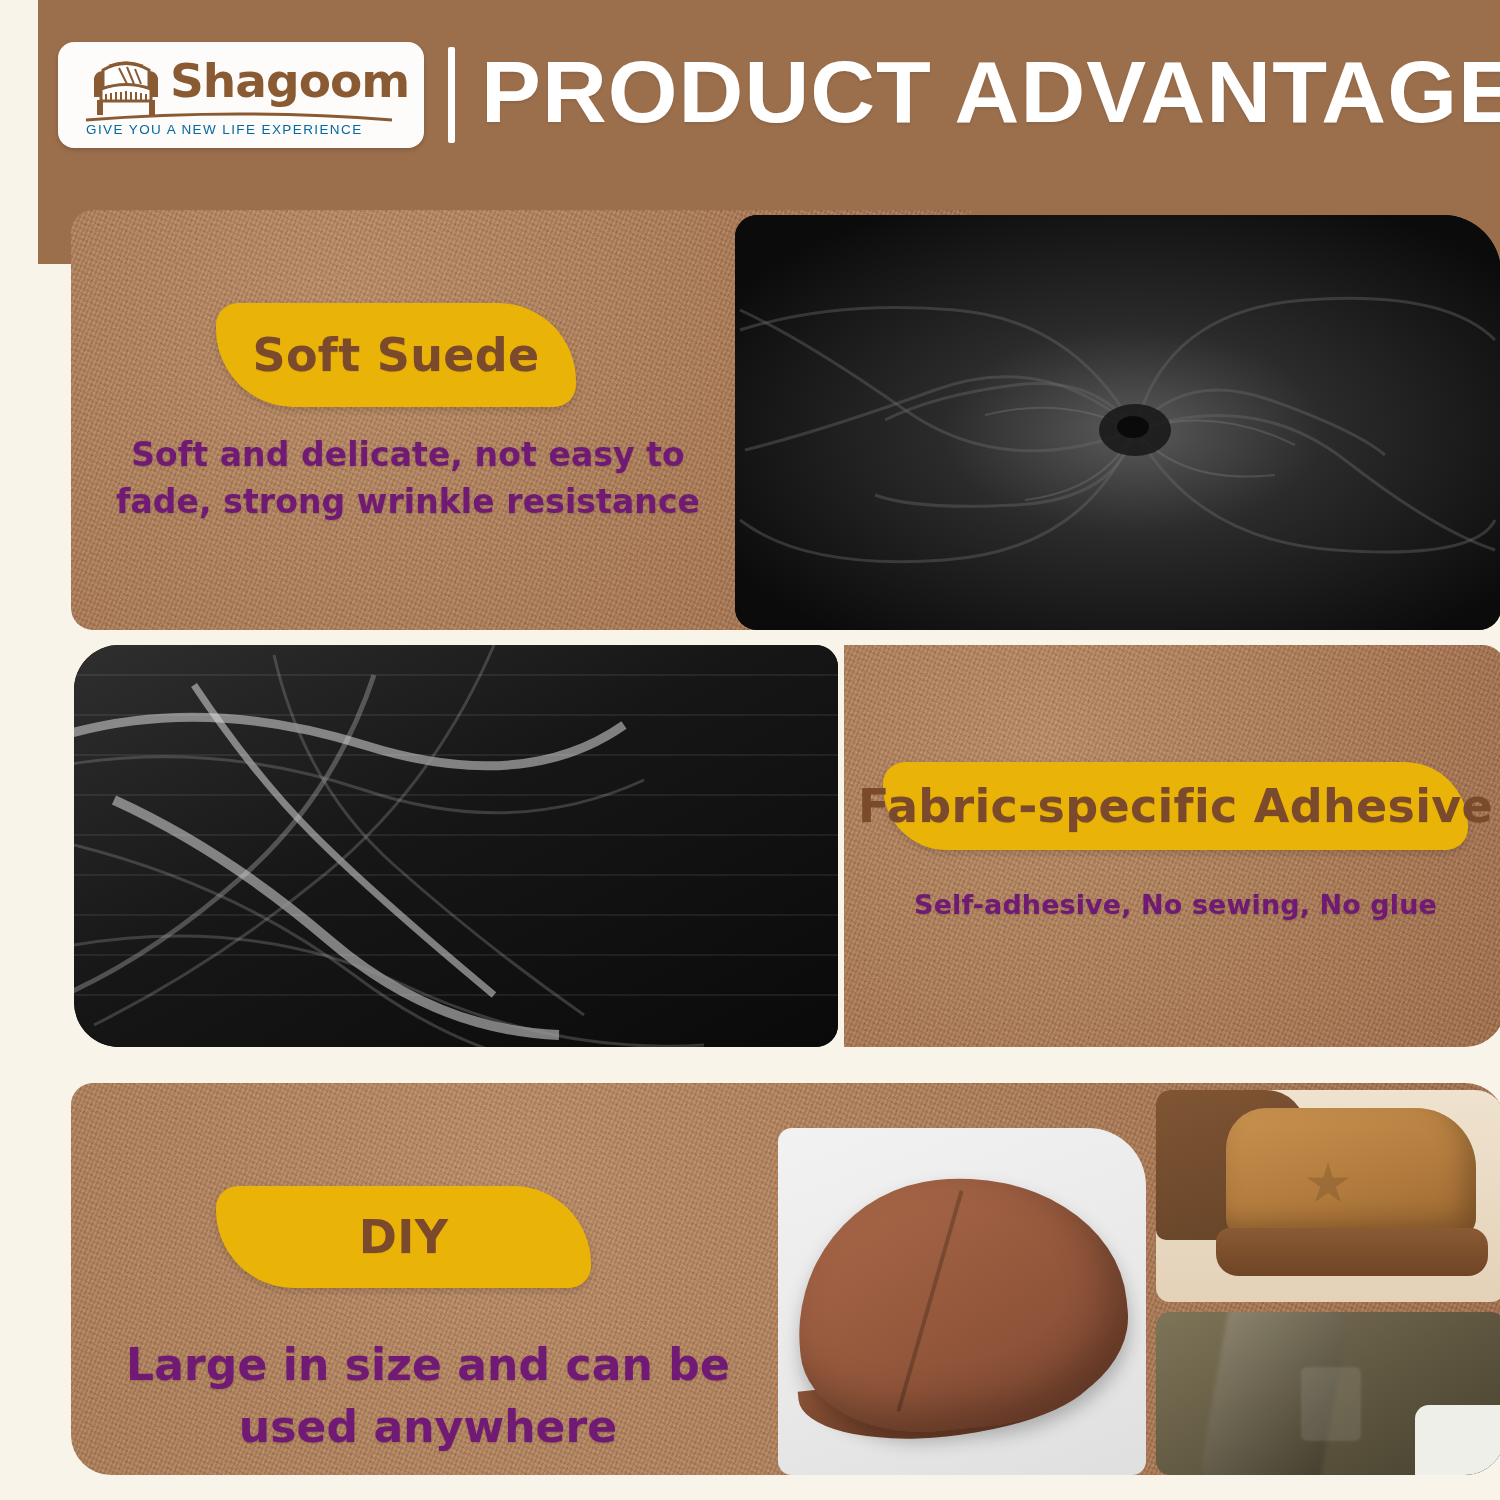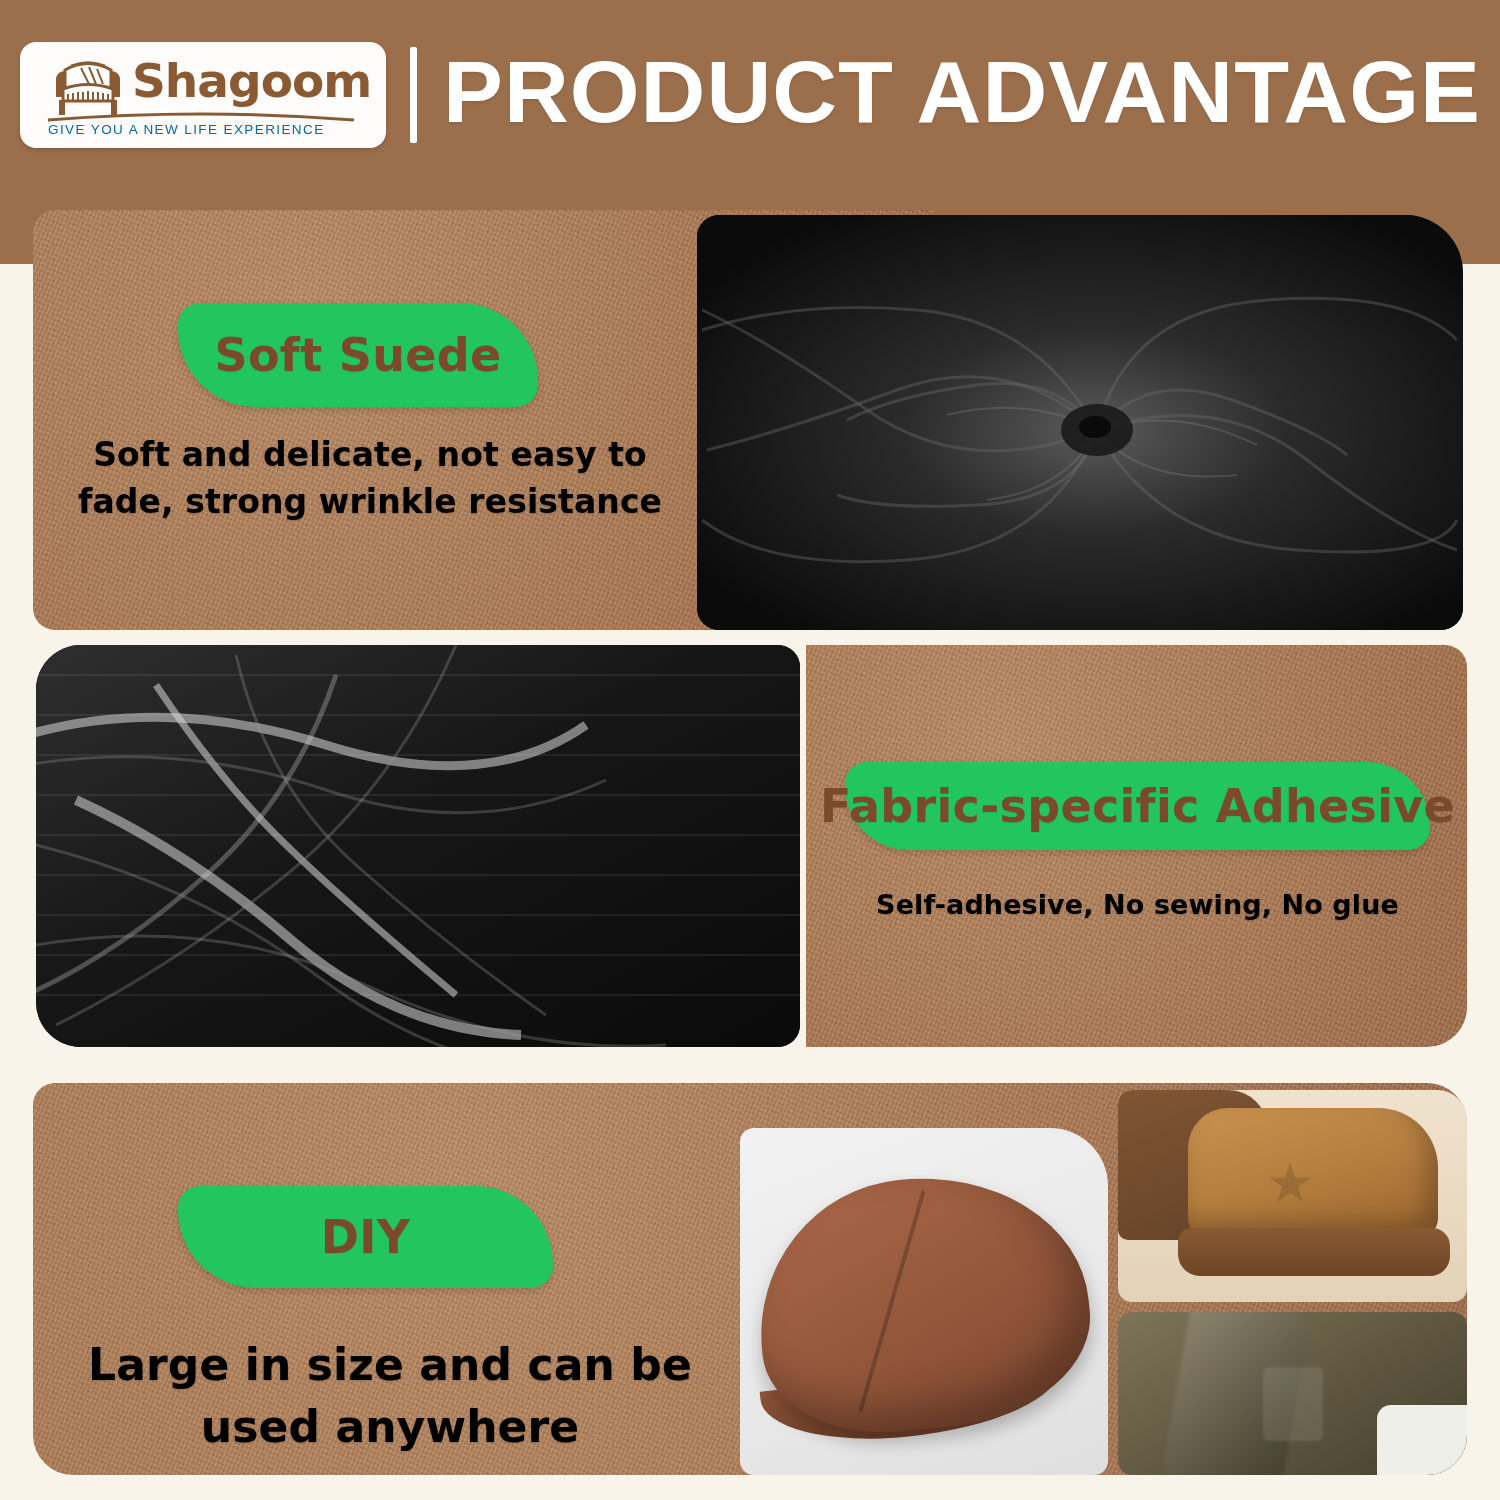--- a/index.html
+++ b/index.html
@@ -3,21 +3,21 @@
 <meta charset="utf-8">
 <style>
   html,body{margin:0;padding:0;}
   body{
     width:1500px;height:1500px;
     background:#F9F4E9;
     font-family:"Liberation Sans", sans-serif;
     overflow:hidden;
     position:relative;
   }
-  .page{position:absolute;inset:0;background:#F9F4E9;}
+  .page{position:absolute;inset:0;background:#F9F4E9;margin-left:38px;}
 
   
   .header{
     position:absolute;left:0;top:0;width:1500px;height:264px;
     background:#9C6F4C;
     border-bottom-right-radius:0;
     overflow:hidden;
   }
   .logo-box{
     position:absolute;left:20px;top:42px;
@@ -125,41 +125,41 @@
   }
   .photo-garment{
     left:1118px;top:1312px;width:349px;height:163px;
     border-radius:14px 14px 40px 14px;
     background:linear-gradient(150deg,#7E7458 0%,#5E563F 55%,#46402E 100%);
   }
 
   
   .pill{
     position:absolute;
-    background:#22c55e;
+    background:#eab308;
     box-shadow:0 3px 7px rgba(0,0,0,.16);
     display:flex;align-items:center;justify-content:center;
     border-radius:22px 78px 22px 78px;
     text-align:right;
   }
   .pill-text{
     font-size:46px;font-weight:bold;color:#7B4A2D;
     letter-spacing:.3px;
     font-family:"DejaVu Sans","Liberation Sans",sans-serif;
     white-space:nowrap;
     text-shadow:0 1px 0 rgba(0,0,0,.07);
   }
   .pill1{left:178px;top:303px;width:360px;height:104px;}
   .pill2{left:845px;top:762px;width:585px;height:88px;
     border-radius:22px 64px 22px 64px;}
   .pill3{left:178px;top:1186px;width:375px;height:102px;}
 
   .desc{
     position:absolute;
-    color:#000000;
+    color:#701a75;
     font-size:33px;
     font-weight:bold;
     line-height:1.42;
     letter-spacing:.1px;
     font-family:"DejaVu Sans","Liberation Sans",sans-serif;
     text-shadow:0 1px 2px rgba(0,0,0,.18);
   }
   .desc1{left:75px;top:432px;width:590px;text-align:center;}
   .desc2{left:845px;top:886px;width:585px;text-align:center;font-size:27px;}
   .desc3{left:60px;top:1334px;width:660px;text-align:center;font-size:44px;}

